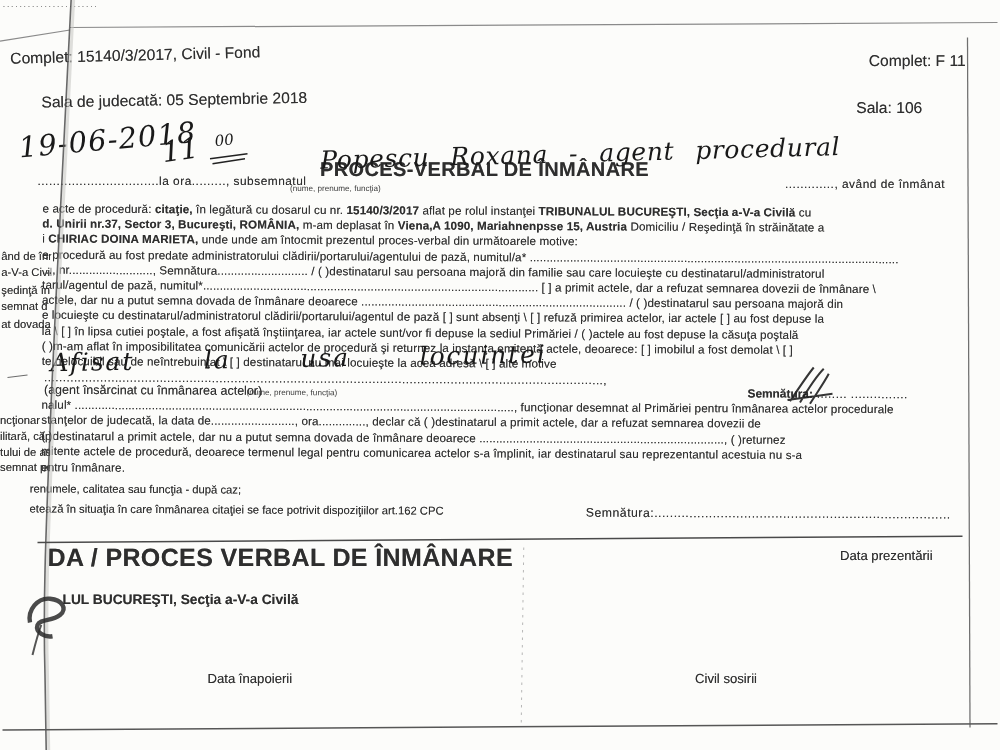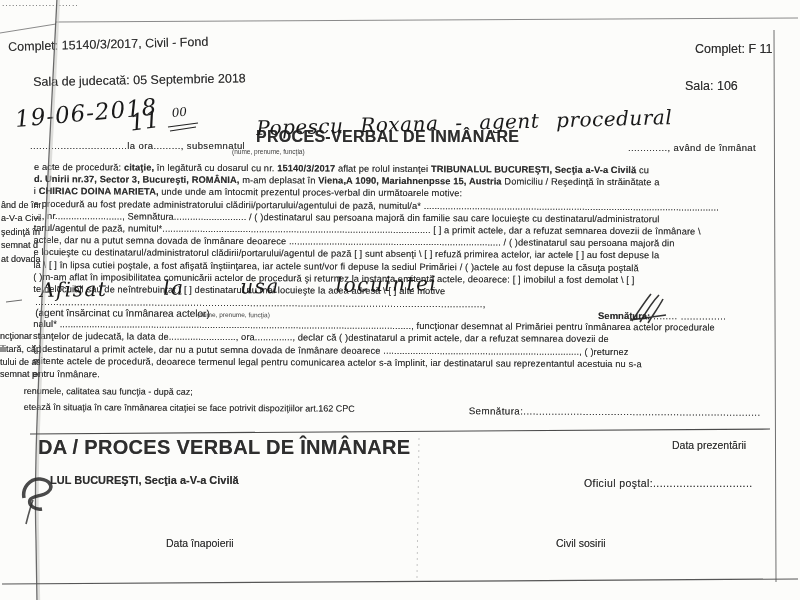--- a/index.html
+++ b/index.html
@@ -58,21 +58,20 @@
 
     
     <div class="abs pr dots" style="left:470px;top:403px;width:292px;overflow:hidden;font-size:9.8px;">Semnătura:..............................................................................</div>
   </div>
 
   <div class="abs hw" style="left:40px;top:278px;font-size:20px;word-spacing:48px;letter-spacing:1.5px;transform:rotate(-1deg);transform-origin:left top;">Afisat la usa locuintei</div>
 
   <div class="abs pr b" style="left:38px;top:436px;font-size:20px;letter-spacing:.3px;">DA / PROCES VERBAL DE ÎNMÂNARE</div>
   <div class="abs pr b" style="left:50px;top:474px;font-size:11px;">LUL BUCUREŞTI, Secţia a-V-a Civilă</div>
   <div class="abs pr" style="left:672px;top:439px;font-size:10.5px;">Data prezentării</div>
-  <div class="abs pr dots" style="left:584px;top:477px;font-size:10.5px;width:180px;overflow:hidden;">Oficiul poştal:..............................</div>
   <div class="abs pr" style="left:166px;top:537px;font-size:10.5px;">Data înapoierii</div>
   <div class="abs pr" style="left:556px;top:537px;font-size:10.5px;">Civil sosirii</div>
 
   <div class="abs pr frag" style="left:1px;top:199px;"><div><span>ând de înm</span></div><div><span>a-V-a Civil</span></div><div><span>şedinţă în</span></div><div><span>semnat d</span></div><div><span>at dovada</span></div></div>
   <div class="abs pr frag" style="left:0px;top:330px;line-height:12.8px;"><div><span>ncţionar</span></div><div><span>ilitară, căp</span></div><div><span>tului de as</span></div><div><span>semnat pe</span></div></div>
 
   <svg class="overlay" width="800" height="600" viewBox="0 0 800 600">
 
     <path d="M56,22 L798,18" stroke="#8a8a8a" stroke-width="1" fill="none"></path>
     <path d="M0,33 L56,24" stroke="#8a8a8a" stroke-width="1" fill="none"></path>

